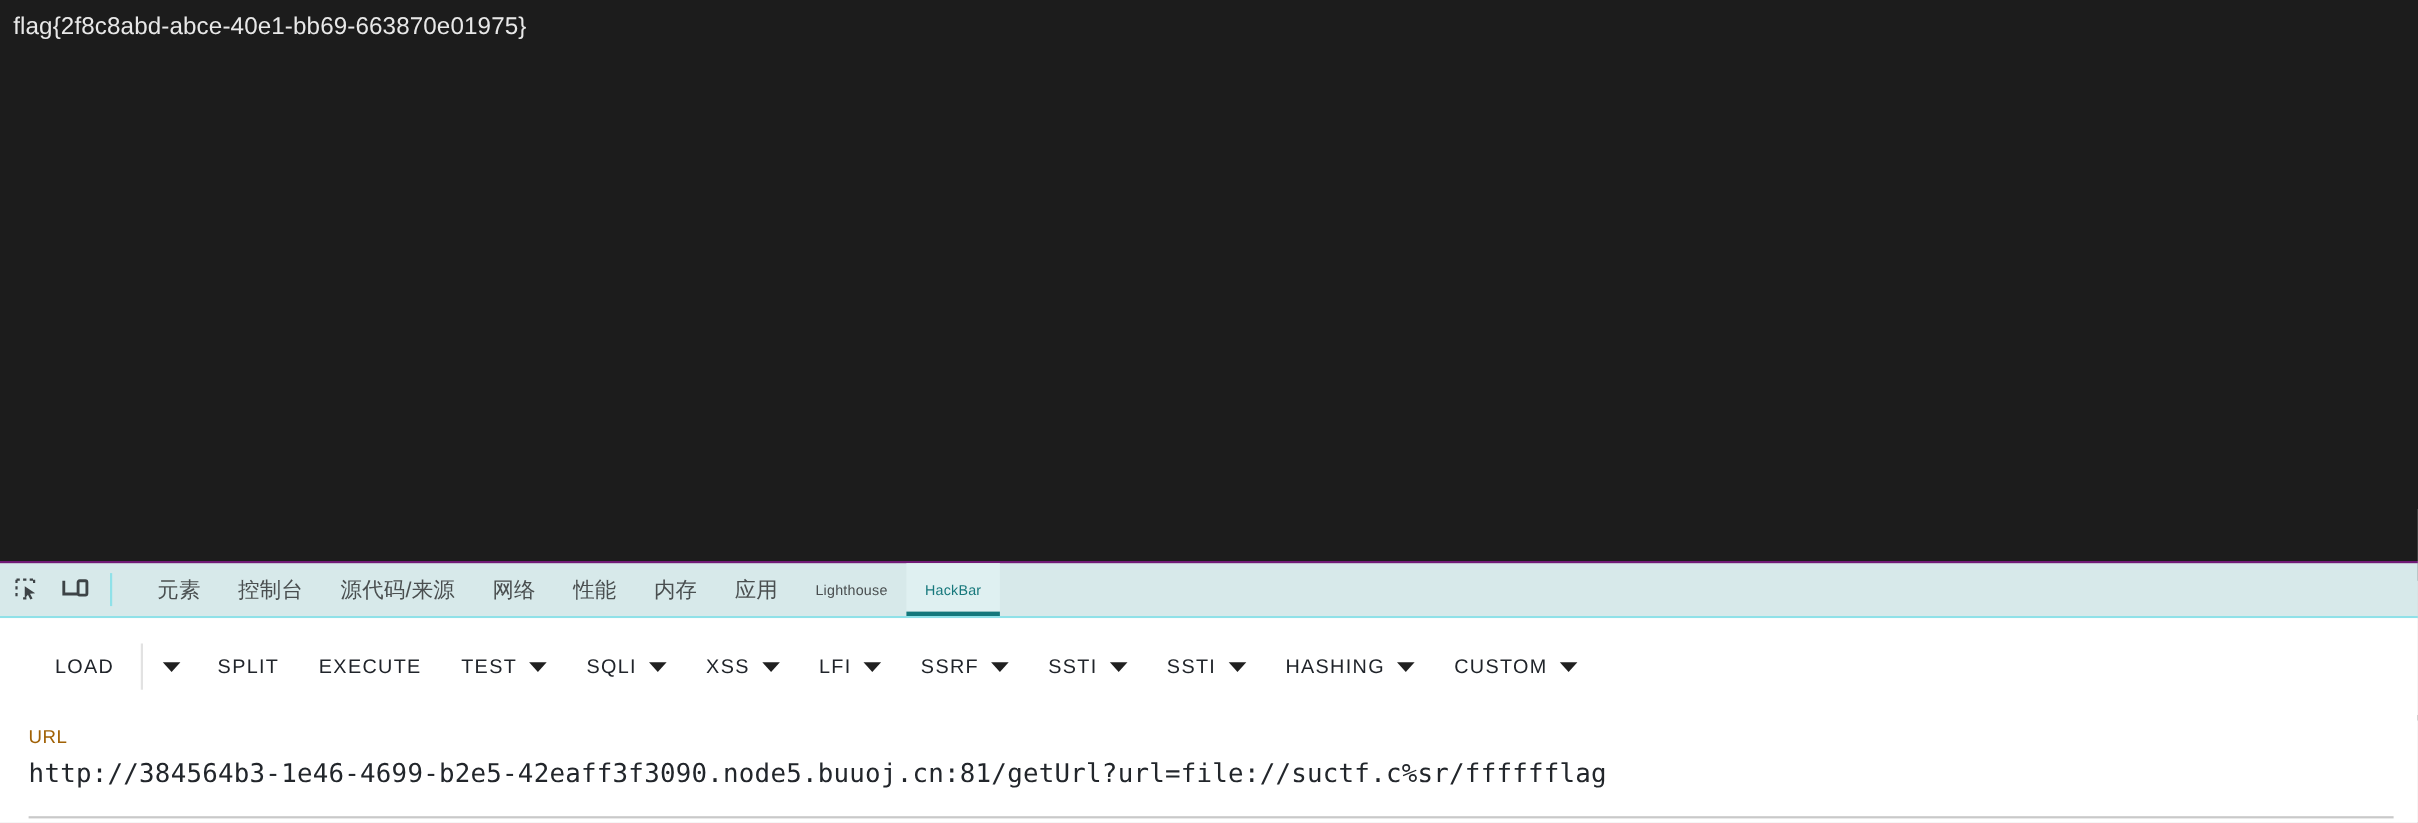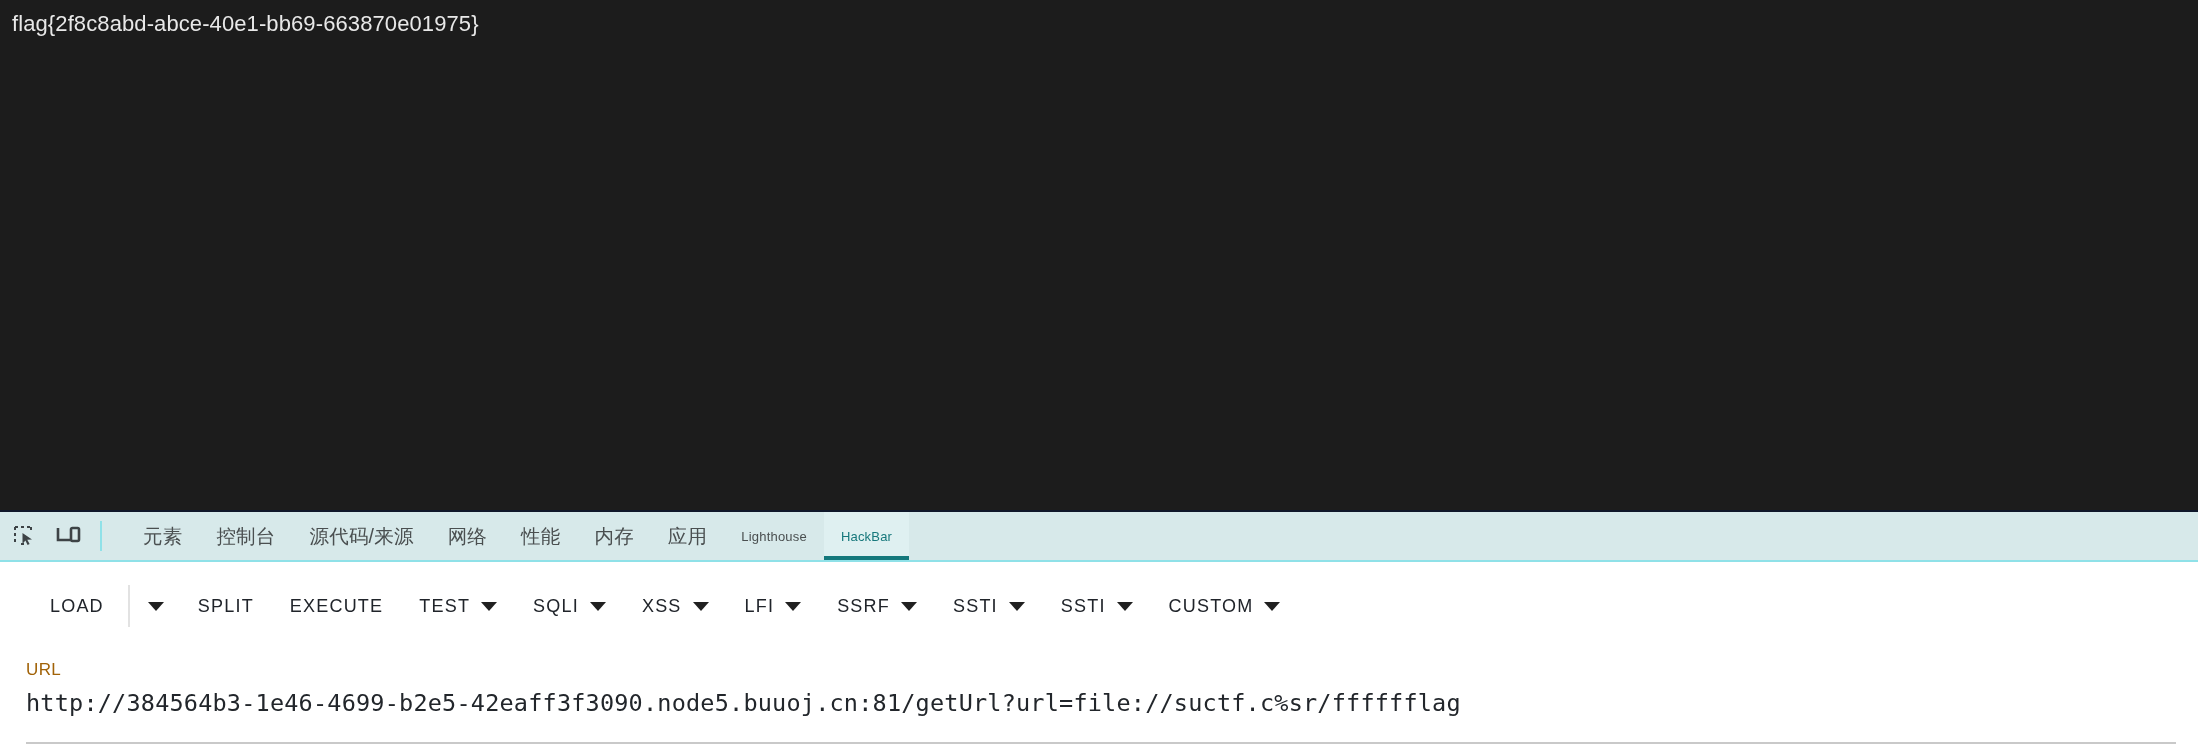--- a/index.html
+++ b/index.html
@@ -39,21 +39,21 @@
   }
 
   
   .devtools-tabbar {
     position: absolute;
     left: 0;
     top: 510px;
     width: 2198px;
     height: 52px;
     background: #d7e9ea;
-    border-top: 2px solid #0f172a;
+    border-top: 2px solid #701a75;
     border-bottom: 2px solid #8fe1e8;
     display: flex;
     align-items: stretch;
   }
 
   .tb-icons {
     display: flex;
     align-items: center;
     padding: 0 6px 0 10px;
     gap: 14px;
@@ -286,20 +286,24 @@
     <span>SSTI</span>
     <span class="caret"></span>
   </div>
 
   <div class="hb-btn">
     <span>SSTI</span>
     <span class="caret"></span>
   </div>
 
 
+  <div class="hb-btn">
+    <span>HASHING</span>
+    <span class="caret"></span>
+  </div>
 
   <div class="hb-btn">
     <span>CUSTOM</span>
     <span class="caret"></span>
   </div>
 
 </div>
 
 <div class="url-section">
   <div class="url-label">URL</div>

